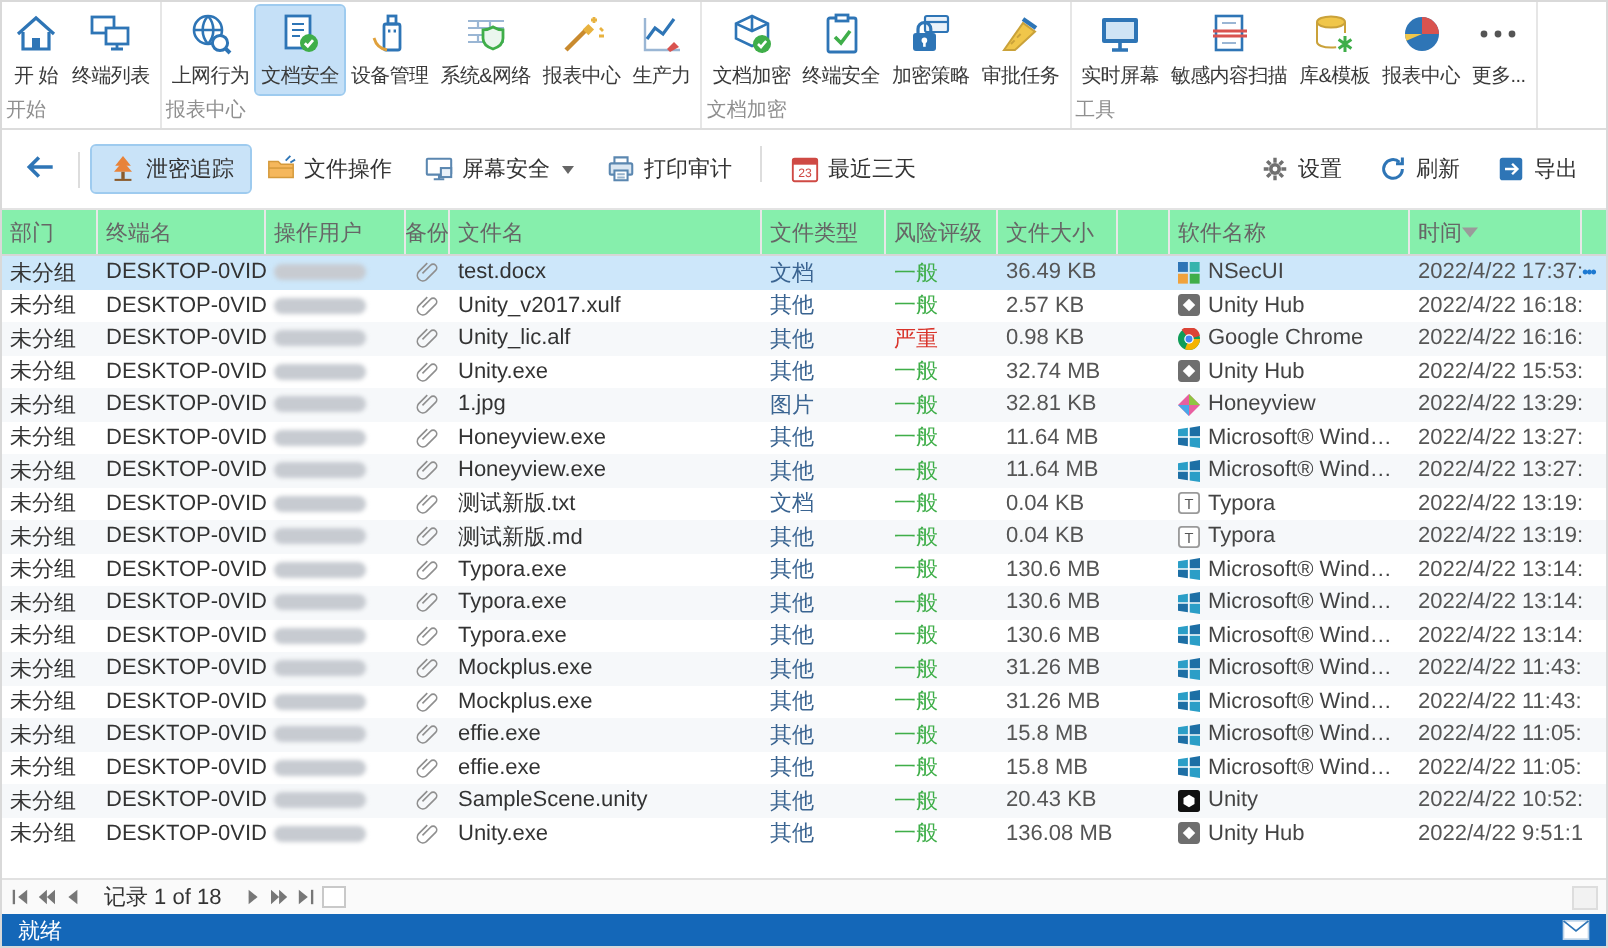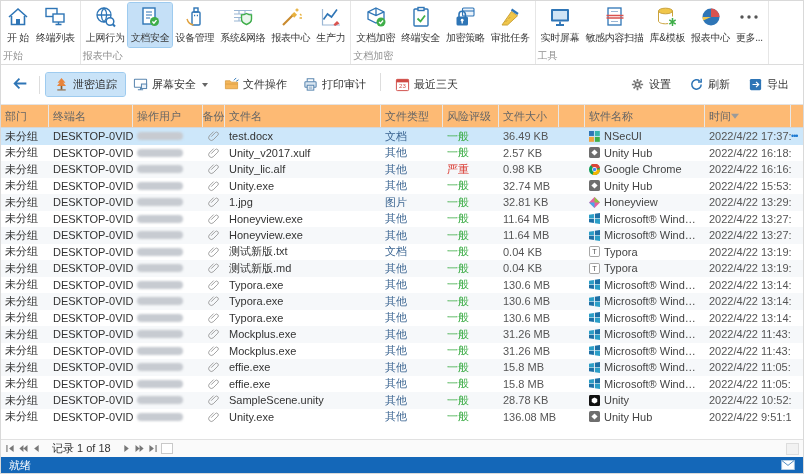--- a/index.html
+++ b/index.html
@@ -25,21 +25,21 @@
   .vdiv{width:1px;height:18px;background:#ddd;margin:0 6px}
   .tbhost{display:flex;align-items:center}
   .tbtn{display:flex;align-items:center;gap:4px;padding:4px 8px;border-radius:2px;color:#333;cursor:default}
   .tbtn.sel{background:#c9e3f8;outline:1px solid #9ecbef}
   .tbtn .tic,.tbtn .tic svg{width:15px;height:15px;display:block}
   .caret{width:0;height:0;border-left:3.5px solid transparent;border-right:3.5px solid transparent;border-top:4px solid #666;margin-left:2px}
   .tspacer{flex:1}
   .rbhost{display:flex;align-items:center;gap:2px}
 
   
-  .thead{display:flex;height:23px;align-items:stretch;border-bottom:1px solid #d6d6d6;color:#666;background:#fdba74}
+  .thead{display:flex;height:23px;align-items:stretch;border-bottom:1px solid #d6d6d6;color:#666;background:#86efac}
   .th{display:flex;align-items:center;padding:0 4px;border-right:1px solid #e7e7e7;overflow:hidden;white-space:nowrap}
   .tbody{height:297px;overflow:hidden}
   .trow{display:flex;height:16.5px;align-items:center;background:#fff}
   .trow:nth-child(odd){background:#f6f8fa} 
   .trow.sel{background:#cde7fa !important}
   .cell{padding:0 4px;overflow:hidden;white-space:nowrap;text-overflow:ellipsis;height:100%;display:flex;align-items:center}
   .c1{width:48px}.c2{width:84px}.c3{width:70px}.c4{width:22px;justify-content:center}
   .c5{width:156px}.c6{width:62px}.c7{width:56px}.c8{width:60px}.c9{width:26px}
   .c10{width:120px}.c11{width:86px}.c12{width:12px;padding:0}
   .blob{width:46px;height:8px;border-radius:4px;background:#c7cbd1;filter:blur(1px)}
@@ -312,43 +312,43 @@
             </span>
             <span>泄密追踪</span>
 
           </div>
         </div>
 
         <div style="display:flex;align-items:center">
 
           <div class="tbtn">
             <span class="tic">
+              <svg viewBox="0 0 16 16">
+                <path d="M1.5 4V12.5h13V5.5H8L6.5 4z" fill="#f5b75c" stroke="#d59a3c" stroke-width=".8"></path>
+                <path d="M1.5 7.5h13" stroke="#d59a3c" stroke-width=".8"></path>
+                <path d="M10.5 3.5 13 1M13 4.5 15.5 3" stroke="#2e75b6" stroke-width="1"></path>
+              </svg>
+            </span>
+            <span>文件操作</span>
+
+          </div>
+        </div>
+
+        <div style="display:flex;align-items:center">
+
+          <div class="tbtn">
+            <span class="tic">
               <svg viewBox="0 0 16 16" fill="none" stroke="#5b87b0" stroke-width="1.1">
                 <rect x="1.5" y="2.5" width="13" height="8.5" rx=".5" fill="#fff"></rect>
                 <path d="M8 11v2.3M5.2 13.5h5.6"></path>
                 <rect x="9" y="7.5" width="5.5" height="4.8" fill="#eaf2fa"></rect>
               </svg>
             </span>
             <span>屏幕安全</span>
             <span class="caret"></span>
-          </div>
-        </div>
-
-        <div style="display:flex;align-items:center">
-
-          <div class="tbtn">
-            <span class="tic">
-              <svg viewBox="0 0 16 16">
-                <path d="M1.5 4V12.5h13V5.5H8L6.5 4z" fill="#f5b75c" stroke="#d59a3c" stroke-width=".8"></path>
-                <path d="M1.5 7.5h13" stroke="#d59a3c" stroke-width=".8"></path>
-                <path d="M10.5 3.5 13 1M13 4.5 15.5 3" stroke="#2e75b6" stroke-width="1"></path>
-              </svg>
-            </span>
-            <span>文件操作</span>
-
           </div>
         </div>
 
         <div style="display:flex;align-items:center">
 
           <div class="tbtn">
             <span class="tic">
               <svg viewBox="0 0 16 16" fill="none" stroke="#5b87b0" stroke-width="1.1">
                 <path d="M4.5 5V1.8h7V5"></path>
                 <rect x="2" y="5" width="12" height="6" rx=".8" fill="#dbe7f2"></rect>
@@ -1002,21 +1002,21 @@
             <svg viewBox="0 0 16 16" fill="none" stroke="#8f8f8f" stroke-width="1.1">
               <path d="M4.3 8.9 9.7 3.5a2.4 2.4 0 0 1 3.4 3.4l-6.2 6.2a3.7 3.7 0 0 1-5.2-5.2L7.5 2.1"></path>
             </svg>
           </span>
         </div>
         <div class="cell c5">SampleScene.unity</div>
         <div class="cell c6 type">其他</div>
         <div class="cell c7">
           <span class="risk">一般</span>
         </div>
-        <div class="cell c8 size">28.78 KB</div>
+        <div class="cell c8 size">20.43 KB</div>
         <div class="cell c9"></div>
         <div class="cell c10">
           <span class="swic">
             <svg viewBox="0 0 12 12">
               <rect width="12" height="12" rx="1.5" fill="#111"></rect>
               <path d="M6 2.6 9 4.3v3.4L6 9.4 3 7.7V4.3z" fill="#fff"></path>
             </svg>
           </span>
           <span class="swname">Unity</span>
         </div>

